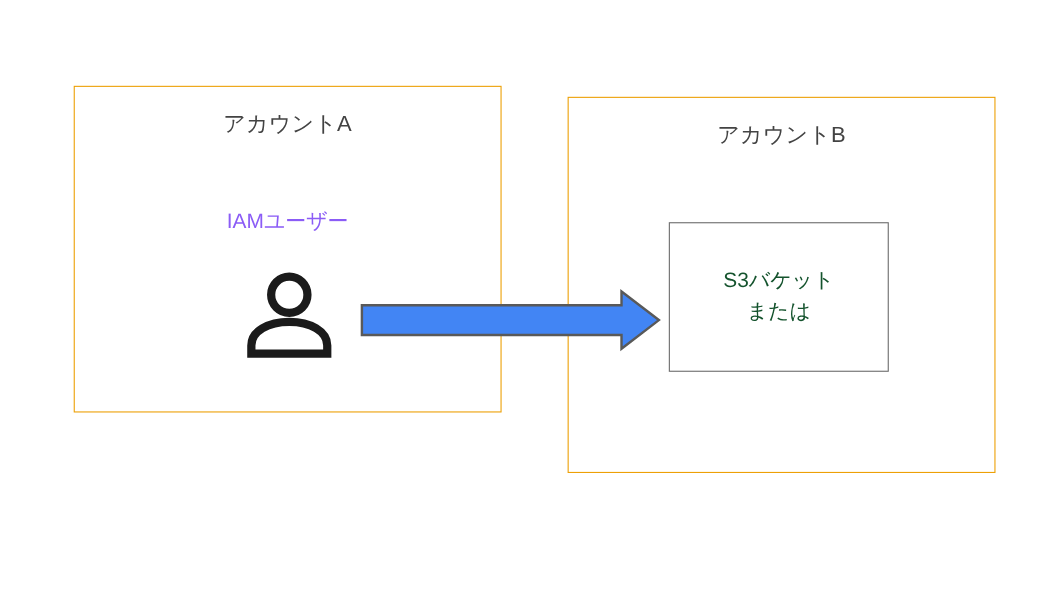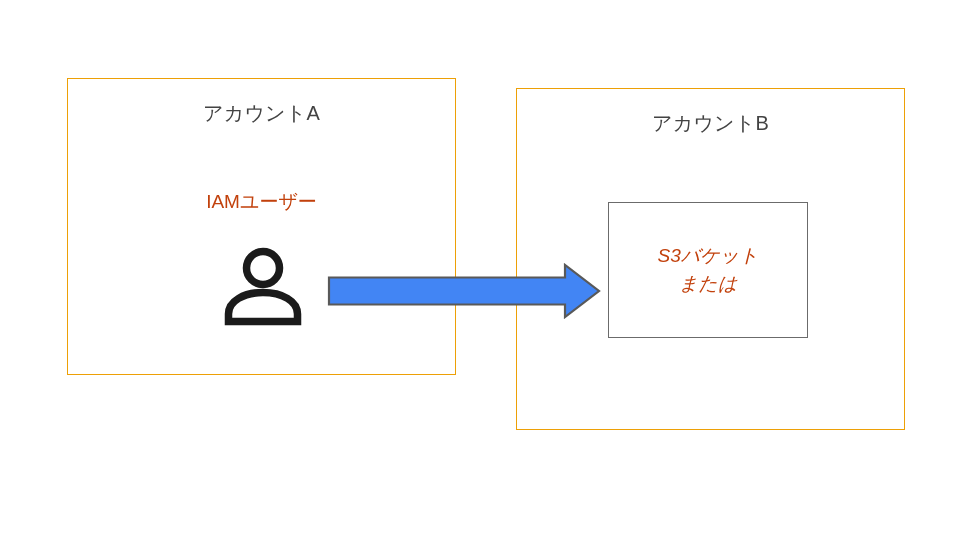--- a/index.html
+++ b/index.html
@@ -57,21 +57,21 @@
 
   
   #iam-user-label {
     position: absolute;
     left: 67px;
     top: 190px;
     width: 389px;
     text-align: center;
     font-size: 19px;
     line-height: 24px;
-    color: #c2410c;
+    color: #8b5cf6;
     white-space: nowrap;
   }
 
   
   #iam-user-icon {
     position: absolute;
     left: 222px;
     top: 243px;
     width: 82px;
     height: 84px;
@@ -88,23 +88,22 @@
     border: 1.3px solid #6b6b6b;
     background: #ffffff;
     display: flex;
     flex-direction: column;
     align-items: center;
     justify-content: center;
   }
   #s3-box .s3-line {
     font-size: 19px;
     line-height: 28px;
-    color: #c2410c;
+    color: #14532d;
     white-space: nowrap;
-    font-style: italic;
   }
 
   
   #flow-arrow {
     position: absolute;
     left: 326px;
     top: 261px;
     width: 276px;
     height: 60px;
   }

